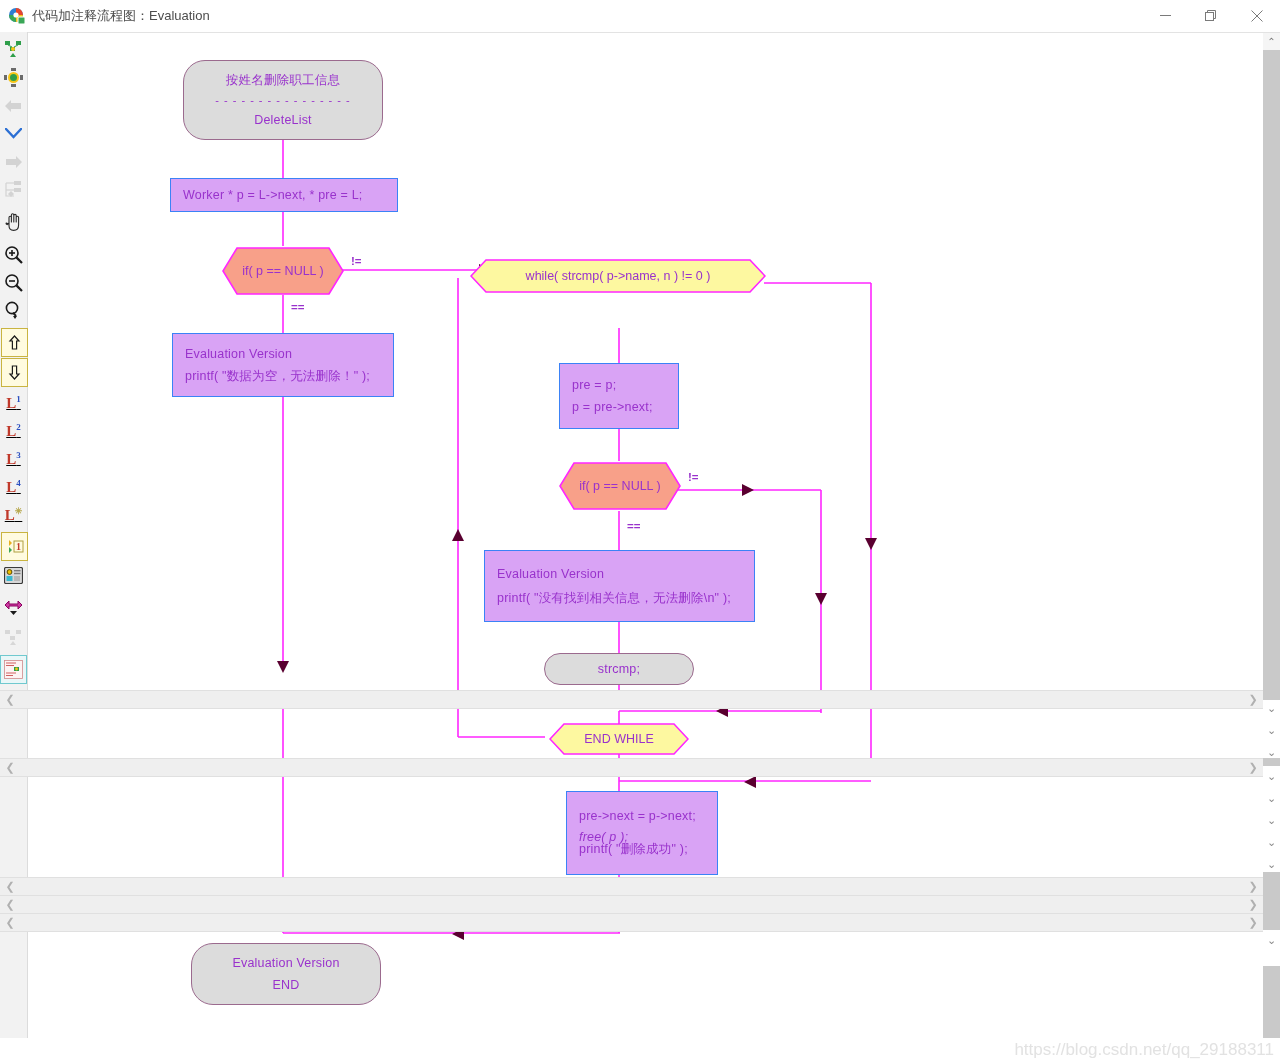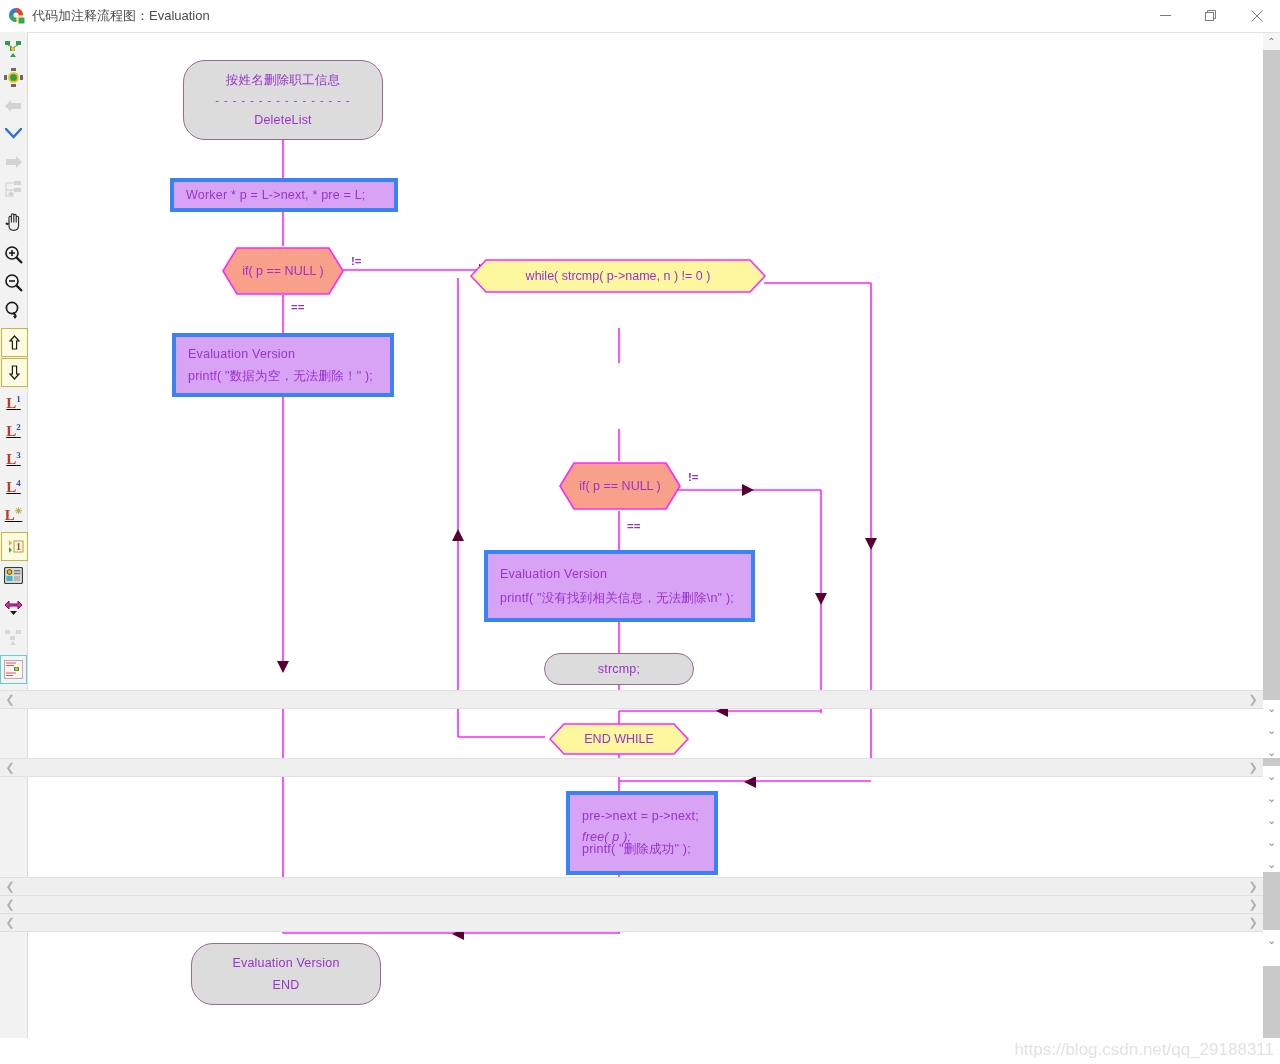--- a/index.html
+++ b/index.html
@@ -68,21 +68,21 @@
 
   
   .term{
     background:#dcdcdc;border:1px solid #9b6a8e;border-radius:22px;
     display:flex;flex-direction:column;align-items:center;justify-content:center;
   }
   .term.small{border-radius:16px;}
 
   
   .proc{
-    background:#d9a3f5;border:4px solid #3b82f6;
+    background:#d9a3f5;border:1px solid #3b82f6;
     display:flex;flex-direction:column;justify-content:center;
   }
   .proc .ntext{padding-left:12px;}
 
   
   .hexwrap{position:absolute;}
   .hexwrap svg{position:absolute;left:0;top:0;}
   .hexlabel{
     position:absolute;left:0;top:0;width:100%;height:100%;
     display:flex;align-items:center;justify-content:center;
@@ -435,20 +435,24 @@
         <div class="ntext">printf( "数据为空，无法删除！" );</div>
       </div>
 
       <div class="hexwrap" style="left:442px;top:226px;width:296px;height:34px;">
         <svg width="296" height="34" viewBox="0 0 296 34">
           <polygon points="16,1 280,1 295,17 280,33 16,33 1,17" fill="#fdf8a0" stroke="#ff26ff" stroke-width="1.6"></polygon>
         </svg>
         <div class="hexlabel">while( strcmp( p-&gt;name, n ) != 0 )</div>
       </div>
 
+      <div class="node proc" style="left:531px;top:330px;width:120px;height:66px;">
+        <div class="ntext" style="margin-bottom:10px;">pre = p;</div>
+        <div class="ntext">p = pre-&gt;next;</div>
+      </div>
 
       <div class="hexwrap" style="left:530px;top:428px;width:124px;height:50px;">
         <svg width="124" height="50" viewBox="0 0 124 50">
           <polygon points="16,2 108,2 122,25 108,48 16,48 2,25" fill="#f8a089" stroke="#ff26ff" stroke-width="1.6"></polygon>
         </svg>
         <div class="hexlabel">if( p == NULL )</div>
       </div>
       <div class="elabel" style="left:660px;top:438px;">!=</div>
       <div class="elabel" style="left:599px;top:487px;">==</div>
 

